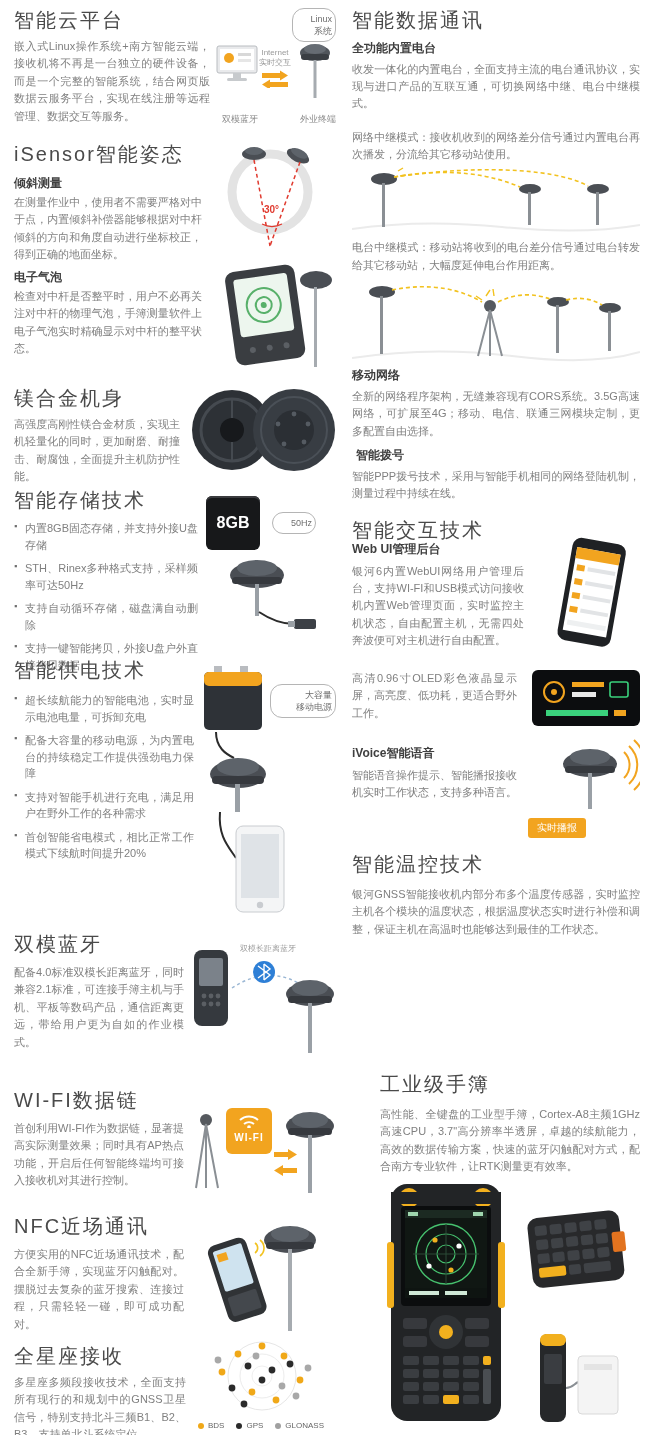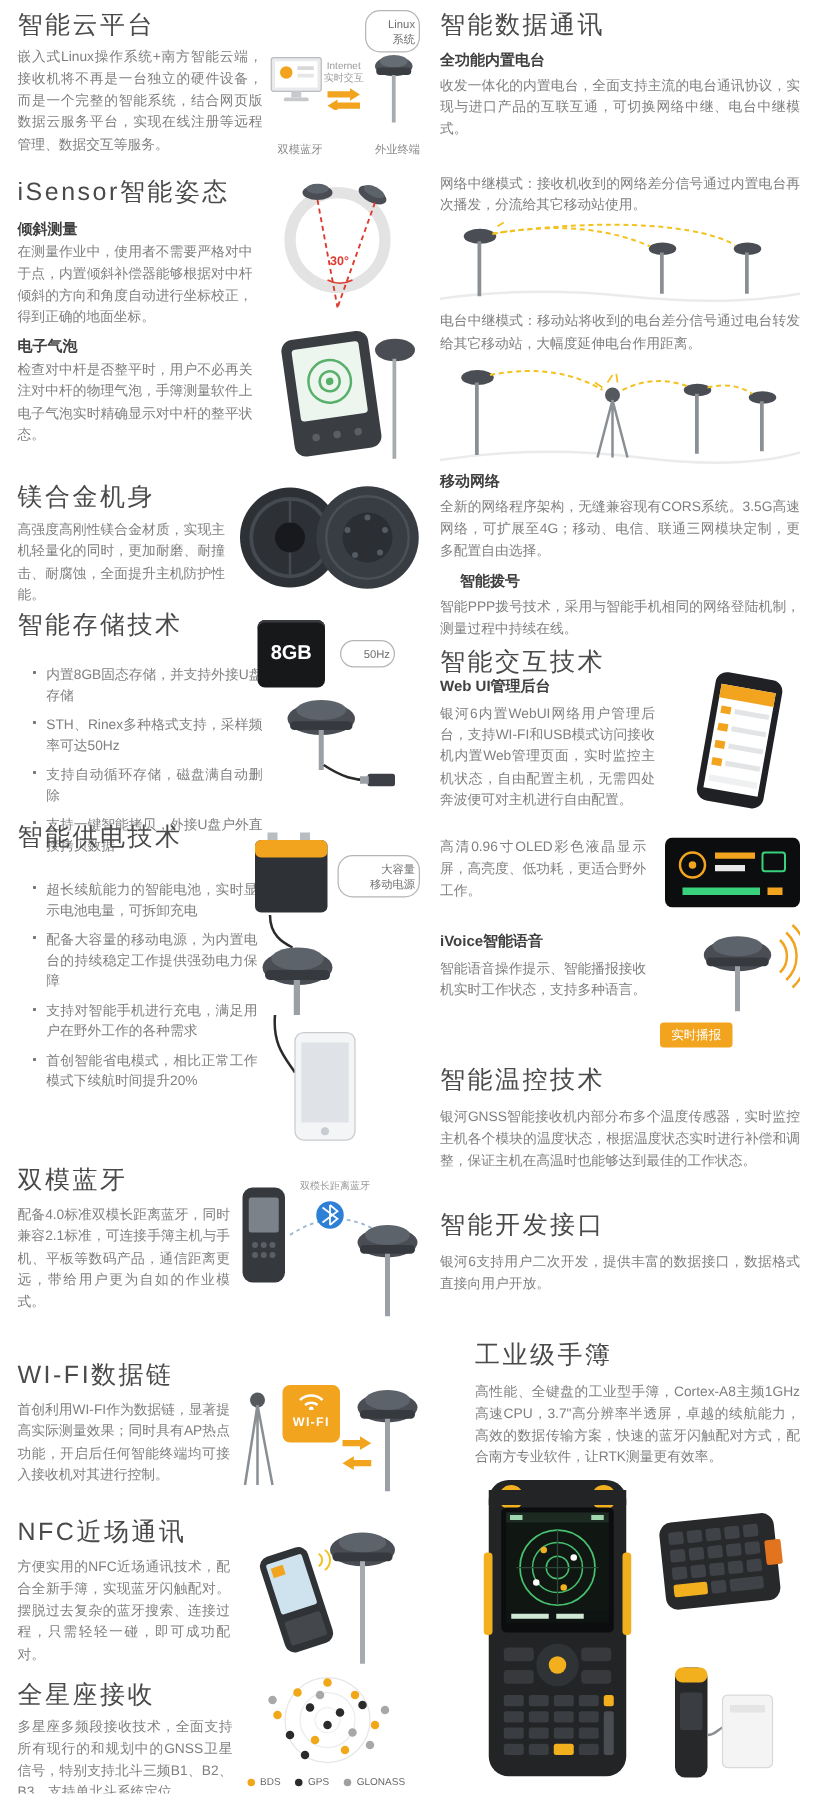--- a/index.html
+++ b/index.html
@@ -3,21 +3,21 @@
 <meta charset="utf-8">
 <style>
   html,body{margin:0;padding:0;background:#fff;}
   .page{position:relative;width:650px;height:1435px;background:#fff;overflow:hidden;
         font-family:"Liberation Sans","DejaVu Sans",sans-serif;}
   .sec{position:absolute;}
   .title{font-size:20px;color:#4a4a4a;font-weight:500;letter-spacing:2px;margin:0;line-height:1.2;}
   .subhead{font-size:12px;font-weight:bold;color:#3f3f3f;margin:0;line-height:1.3;}
   .p{font-size:11px;color:#808080;line-height:1.58;margin:0;text-align:justify;}
   .abs{position:absolute;}
-  ul.bullets{margin:12px;padding:0;list-style:none;}
+  ul.bullets{margin:0;padding:0;list-style:none;}
   ul.bullets li{position:relative;padding-left:11px;font-size:11px;color:#808080;line-height:1.5;margin-bottom:7px;text-align:justify;}
   ul.bullets li::before{content:"▪";position:absolute;left:0;top:0;font-size:9px;color:#6d6d6d;}
   .pill{border:1px solid #b5b5b5;border-radius:12px;background:#fff;color:#6e6e6e;
         font-size:9px;text-align:right;padding:4px 3px;white-space:pre-line;line-height:1.35;}
   .tinylabel{font-size:8px;color:#9a9a9a;white-space:pre-line;text-align:center;line-height:1.3;}
   .caption{font-size:9px;color:#8a8a8a;}
   .orange-tag{background:#f2a41f;color:#fff;font-size:10px;padding:3px 9px;border-radius:3px;display:inline-block;}
   .wifi-box{background:#f2a41f;border-radius:6px;text-align:center;color:#fff;}
   .wifi-box .wifi-word{font-size:10px;font-weight:bold;color:#fff;letter-spacing:1px;}
   .chip{background:#17181a;border-radius:6px;color:#fff;display:flex;align-items:center;justify-content:center;
@@ -284,21 +284,21 @@
           <span class="dot" style="background:#a0a0a0"></span>
           <span>GLONASS</span>
         </span>
       </div>
     </div>
   </section>
 
   <section class="sec" style="top:8px;left:352px;width:288px;height:505px">
     <h2 class="title" style="margin-bottom:9px">智能数据通讯</h2>
     <h3 class="subhead" style="margin:6px 0 4px">全功能内置电台</h3>
-    <p class="p" style="margin-bottom:26px">收发一体化的内置电台，全面支持主流的电台通讯协议，实现与进口产品的互联互通，可切换网络中继、电台中继模式。</p>
+    <p class="p" style="margin-bottom:16px">收发一体化的内置电台，全面支持主流的电台通讯协议，实现与进口产品的互联互通，可切换网络中继、电台中继模式。</p>
     <p class="p" style="margin-bottom:4px">网络中继模式：接收机收到的网络差分信号通过内置电台再次播发，分流给其它移动站使用。</p>
     <svg width="288" height="66" viewBox="0 0 288 66" style="display:block;margin-bottom:6px">
       <path d="M0 62 Q70 52 150 60 T288 58" stroke="#ebebeb" stroke-width="2" fill="none"></path>
       <ellipse cx="32" cy="12" rx="13" ry="6" fill="#4a4e54"></ellipse>
         <rect x="30" y="16" width="3" height="44" fill="#8a8f94"></rect>
       <ellipse cx="178" cy="22" rx="11" ry="5" fill="#4a4e54"></ellipse>
         <rect x="176" y="25" width="3" height="33" fill="#8a8f94"></rect>
       <ellipse cx="246" cy="22" rx="11" ry="5" fill="#4a4e54"></ellipse>
         <rect x="244" y="25" width="3" height="33" fill="#8a8f94"></rect>
       <path d="M42 10 C100 0 140 8 168 20" stroke="#f2c21f" stroke-width="1.6" stroke-dasharray="4 3" fill="none"></path>
@@ -316,21 +316,21 @@
         <rect x="204" y="27" width="3" height="48" fill="#8a8f94"></rect>
       <ellipse cx="258" cy="30" rx="11" ry="5" fill="#4a4e54"></ellipse>
         <rect x="256" y="33" width="3" height="40" fill="#8a8f94"></rect>
       <path d="M40 12 C80 4 110 12 130 24" stroke="#f2c21f" stroke-width="1.6" stroke-dasharray="4 3" fill="none"></path>
       <path d="M146 24 C166 14 184 16 198 21" stroke="#f2c21f" stroke-width="1.6" stroke-dasharray="4 3" fill="none"></path>
       <path d="M214 22 C230 18 242 22 250 27" stroke="#f2c21f" stroke-width="1.6" stroke-dasharray="4 3" fill="none"></path>
       <path d="M134 18 l4 -6 M142 18 l-1 -7 M130 22 l-6 -4" stroke="#f2c21f" stroke-width="1.4"></path>
     </svg>
     <h3 class="subhead" style="margin:4px 0 4px">移动网络</h3>
     <p class="p" style="margin-bottom:8px">全新的网络程序架构，无缝兼容现有CORS系统。3.5G高速网络，可扩展至4G；移动、电信、联通三网模块定制，更多配置自由选择。</p>
-    <h3 class="subhead" style="margin:4px 16px 4px">智能拨号</h3>
+    <h3 class="subhead" style="margin:4px 4px 4px">智能拨号</h3>
     <p class="p">智能PPP拨号技术，采用与智能手机相同的网络登陆机制，测量过程中持续在线。</p>
   </section>
 
   <section class="sec" style="top:518px;left:352px;width:288px;height:330px">
     <h2 class="title">智能交互技术</h2>
     <div style="position:relative;margin-top:0;height:118px">
       <h3 class="subhead">Web UI管理后台</h3>
       <p class="p" style="width:172px;margin-top:5px">银河6内置WebUI网络用户管理后台，支持WI-FI和USB模式访问接收机内置Web管理页面，实时监控主机状态，自由配置主机，无需四处奔波便可对主机进行自由配置。</p>
       <svg class="abs" style="right:0;top:-6px" width="100" height="122" viewBox="0 0 100 122">
         <g transform="rotate(10 50 60)">
@@ -378,24 +378,20 @@
         <span class="orange-tag abs" style="left:0;bottom:0">实时播报</span>
       </div>
     </div>
   </section>
 
   <section class="sec" style="top:852px;left:352px;width:288px;height:104px">
     <h2 class="title">智能温控技术</h2>
     <p class="p" style="margin-top:10px">银河GNSS智能接收机内部分布多个温度传感器，实时监控主机各个模块的温度状态，根据温度状态实时进行补偿和调整，保证主机在高温时也能够达到最佳的工作状态。</p>
   </section>
 
-  <section class="sec" style="top:968px;left:352px;width:288px;height:90px">
-    <h2 class="title">智能开发接口</h2>
-    <p class="p" style="margin-top:10px">银河6支持用户二次开发，提供丰富的数据接口，数据格式直接向用户开放。</p>
-  </section>
 
   <section class="sec" style="top:1072px;left:380px;width:260px;height:363px">
     <h2 class="title">工业级手簿</h2>
     <p class="p" style="margin-top:10px">高性能、全键盘的工业型手簿，Cortex-A8主频1GHz高速CPU，3.7"高分辨率半透屏，卓越的续航能力，高效的数据传输方案，快速的蓝牙闪触配对方式，配合南方专业软件，让RTK测量更有效率。</p>
     <div class="abs" style="left:0;top:104px;width:260px;height:258px">
       <svg class="abs" style="left:5px;top:4px" width="122" height="245" viewBox="0 0 122 245">
         <rect x="6" y="4" width="110" height="237" rx="16" fill="#222426"></rect>
         <circle cx="24" cy="18" r="10" fill="#f2b01e"></circle>
           <circle cx="98" cy="18" r="10" fill="#f2b01e"></circle>
         <rect x="6" y="12" width="110" height="12" fill="#222426"></rect>

